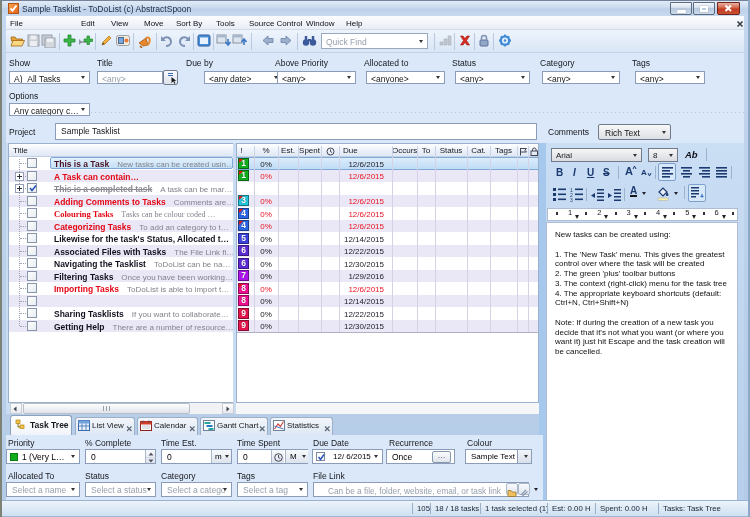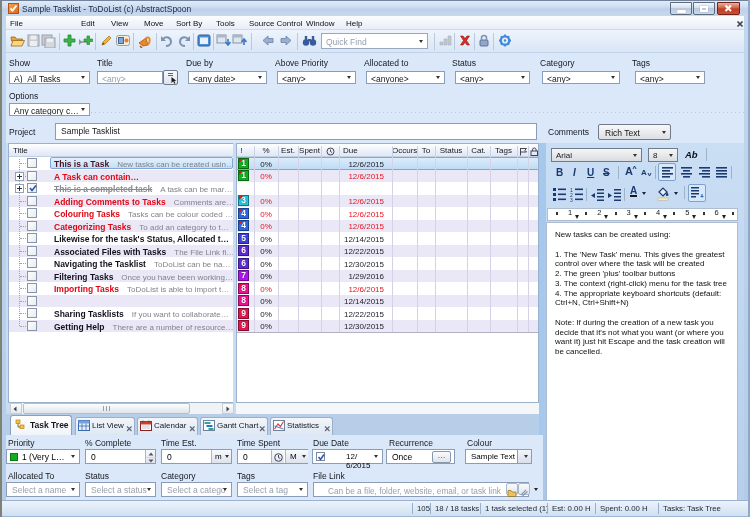--- a/index.html
+++ b/index.html
@@ -167,21 +167,21 @@
       <span class="arr" style="top:4px;"></span>
     </div>
 <div class="cmb" style="left:97px;top:71px;width:66px;height:13px;">
       <span class="tx gray">&lt;any&gt;</span>
     </div>
 <div class="ab" style="left:163px;top:70px;width:15px;height:15px;background:linear-gradient(180deg,#f8fafb,#dde3ec);border:1px solid #707a8a;border-radius:2px;">
 <svg width="13" height="13">
         <path d="M4 1.5 h5 M4 3.5 h5" stroke="#3a6ab0" stroke-width="1"></path>
         <path d="M7.5 5 L7.5 11 L9.2 9.3 L10.4 11.8 L11.4 11.2 L10.2 8.9 L12.2 8.7 z" fill="#1a1a1a"></path>
       </svg></div>
-<div class="cmb" style="left:188px;top:71px;width:79px;height:13px;">
+<div class="cmb" style="left:204px;top:71px;width:79px;height:13px;">
       <span class="tx">&lt;any date&gt;</span>
       <span class="arr" style="top:4px;"></span>
     </div>
 <div class="cmb" style="left:277px;top:71px;width:79px;height:13px;">
       <span class="tx">&lt;any&gt;</span>
       <span class="arr" style="top:4px;"></span>
     </div>
 <div class="cmb" style="left:366px;top:71px;width:79px;height:13px;">
       <span class="tx">&lt;anyone&gt;</span>
       <span class="arr" style="top:4px;"></span>
@@ -319,21 +319,21 @@
 <div class="ab" style="left:27px;top:258.0px;width:10px;height:10px;background:linear-gradient(135deg,#fdfdfd,#e8ecf0);border:1px solid #8894a8;"></div>
 <div class="ab" style="left:27px;top:270.5px;width:10px;height:10px;background:linear-gradient(135deg,#fdfdfd,#e8ecf0);border:1px solid #8894a8;"></div>
 <div class="ab" style="left:27px;top:283.0px;width:10px;height:10px;background:linear-gradient(135deg,#fdfdfd,#e8ecf0);border:1px solid #8894a8;"></div>
 <div class="ab" style="left:27px;top:295.5px;width:10px;height:10px;background:linear-gradient(135deg,#fdfdfd,#e8ecf0);border:1px solid #8894a8;"></div>
 <div class="ab" style="left:27px;top:308.0px;width:10px;height:10px;background:linear-gradient(135deg,#fdfdfd,#e8ecf0);border:1px solid #8894a8;"></div>
 <div class="ab" style="left:27px;top:320.5px;width:10px;height:10px;background:linear-gradient(135deg,#fdfdfd,#e8ecf0);border:1px solid #8894a8;"></div>
 <div class="ab" style="left:54px;top:159.0px;width:179px;height:11px;font-size:8.5px;white-space:nowrap;overflow:hidden;"><span style="font-weight:bold;color:#4b1224;">This is a Task</span><span style="color:#82828c;margin-left:8px;font-size:8px;">New tasks can be created usin…</span></div>
 <div class="ab" style="left:54px;top:184.0px;width:179px;height:11px;font-size:8.5px;white-space:nowrap;overflow:hidden;"><span style="font-weight:bold;color:#8a8a92;text-decoration:line-through;">This is a completed task</span><span style="color:#82828c;margin-left:8px;font-size:8px;">A task can be mar…</span></div>
 <div class="ab" style="left:54px;top:171.5px;width:179px;height:11px;font-size:8.5px;white-space:nowrap;overflow:hidden;"><span style="font-weight:bold;color:#e30613;">A Task can contain…</span></div>
 <div class="ab" style="left:54px;top:196.5px;width:179px;height:11px;font-size:8.5px;white-space:nowrap;overflow:hidden;"><span style="font-weight:bold;color:#e30613;">Adding Comments to Tasks</span><span style="color:#82828c;margin-left:8px;font-size:8px;">Comments are…</span></div>
-<div class="ab" style="left:54px;top:209.0px;width:179px;height:11px;font-size:8.5px;white-space:nowrap;overflow:hidden;"><span style="font-weight:bold;color:#e30613;">Colouring Tasks</span><span style="color:#82828c;margin-left:8px;font-size:8px;">Tasks can be colour coded&nbsp;…</span></div>
+<div class="ab" style="left:54px;top:209.0px;width:179px;height:11px;font-size:8.5px;white-space:nowrap;overflow:hidden;font-family:Liberation Serif, serif;"><span style="font-weight:bold;color:#e30613;">Colouring Tasks</span><span style="color:#82828c;margin-left:8px;font-size:8px;">Tasks can be colour coded&nbsp;…</span></div>
 <div class="ab" style="left:54px;top:221.5px;width:179px;height:11px;font-size:8.5px;white-space:nowrap;overflow:hidden;"><span style="font-weight:bold;color:#e30613;">Categorizing Tasks</span><span style="color:#82828c;margin-left:8px;font-size:8px;">To add an category to t…</span></div>
 <div class="ab" style="left:54px;top:234.0px;width:179px;height:11px;font-size:8.5px;white-space:nowrap;overflow:hidden;"><span style="font-weight:bold;color:#14101e;">Likewise for the task's Status, Allocated t…</span></div>
 <div class="ab" style="left:54px;top:259.0px;width:179px;height:11px;font-size:8.5px;white-space:nowrap;overflow:hidden;"><span style="font-weight:bold;color:#14101e;">Navigating the Tasklist</span><span style="color:#82828c;margin-left:8px;font-size:8px;">ToDoList can be na…</span></div>
 <div class="ab" style="left:54px;top:246.5px;width:179px;height:11px;font-size:8.5px;white-space:nowrap;overflow:hidden;"><span style="font-weight:bold;color:#14101e;">Associated Files with Tasks</span><span style="color:#82828c;margin-left:8px;font-size:8px;">The File Link fi…</span></div>
 <div class="ab" style="left:54px;top:271.5px;width:179px;height:11px;font-size:8.5px;white-space:nowrap;overflow:hidden;"><span style="font-weight:bold;color:#14101e;">Filtering Tasks</span><span style="color:#82828c;margin-left:8px;font-size:8px;">Once you have been working…</span></div>
 <div class="ab" style="left:54px;top:284.0px;width:179px;height:11px;font-size:8.5px;white-space:nowrap;overflow:hidden;"><span style="font-weight:bold;color:#e30613;">Importing Tasks</span><span style="color:#82828c;margin-left:8px;font-size:8px;">ToDoList is able to import t…</span></div>
 <div class="ab" style="left:54px;top:309.0px;width:179px;height:11px;font-size:8.5px;white-space:nowrap;overflow:hidden;"><span style="font-weight:bold;color:#14101e;">Sharing Tasklists</span><span style="color:#82828c;margin-left:8px;font-size:8px;">If you want to collaborate…</span></div>
 <div class="ab" style="left:54px;top:321.5px;width:179px;height:11px;font-size:8.5px;white-space:nowrap;overflow:hidden;"><span style="font-weight:bold;color:#14101e;">Getting Help</span><span style="color:#82828c;margin-left:8px;font-size:8px;">There are a number of resource…</span></div>
 <div class="ab" style="left:238px;top:157.5px;width:11px;height:11px;background:#11ad1e;border:1px solid rgba(0,0,0,0.4);"></div>
 <div class="ab" style="left:238px;top:157.5px;width:11px;height:11px;font-size:8.5px;font-weight:bold;color:#fff;text-align:center;line-height:11px;text-shadow:0 0 1px #00000088;">1</div>
@@ -618,21 +618,21 @@
       </svg></div>
 <div class="ab" style="left:285px;top:450px;width:23px;height:13px;background:linear-gradient(180deg,#f8fafc,#dde3ec);border-left:1px solid #aab8cc;font-size:8px;">
 <span style="position:absolute;left:4px;top:2px;">M</span>
       <span class="arr" style="right:2px;top:5px;"></span>
     </div>
 <div class="ab" style="left:312px;top:449px;width:71px;height:15px;background:#fff;border:1px solid #8b9cb8;font-size:8.5px;">
       <div class="ab" style="left:3px;top:2px;width:9px;height:9px;background:#fff;border:1px solid #7a8aa0;"></div>
 <svg class="ab" style="left:4px;top:3px;" width="9" height="9">
         <path d="M1.5 4 L3.5 6.5 L7 1.5" stroke="#2b54b4" stroke-width="1.5" fill="none"></path>
       </svg>
-<span style="position:absolute;left:33px;top:2px;font-size:8px;">12/ 6/2015</span>
+<span style="position:absolute;left:20px;top:2px;font-size:8px;">12/ 6/2015</span>
       <span class="arr" style="top:5px;"></span>
     </div>
 <div class="ab" style="left:386px;top:449px;width:69px;height:15px;background:#fff;border:1px solid #8b9cb8;font-size:8.5px;">
       <span style="position:absolute;left:5px;top:2px;">Once</span>
     </div>
 <div class="ab" style="left:432px;top:451px;width:19px;height:12px;background:linear-gradient(180deg,#fafbfc,#dfe4ec);border:1px solid #8898ac;border-radius:2px;text-align:center;font-size:8px;line-height:8px;color:#223;">…</div>
 <div class="ab" style="left:465px;top:449px;width:53px;height:15px;background:#fff;border:1px solid #8b9cb8;">
       <span style="position:absolute;left:5px;top:2px;font-size:8px;white-space:nowrap;">Sample Text</span>
     </div>
 <div class="ab" style="left:518px;top:449px;width:14px;height:15px;background:linear-gradient(180deg,#f2f5f9,#d8dfe9);border:1px solid #8b9cb8;border-left:0;">

